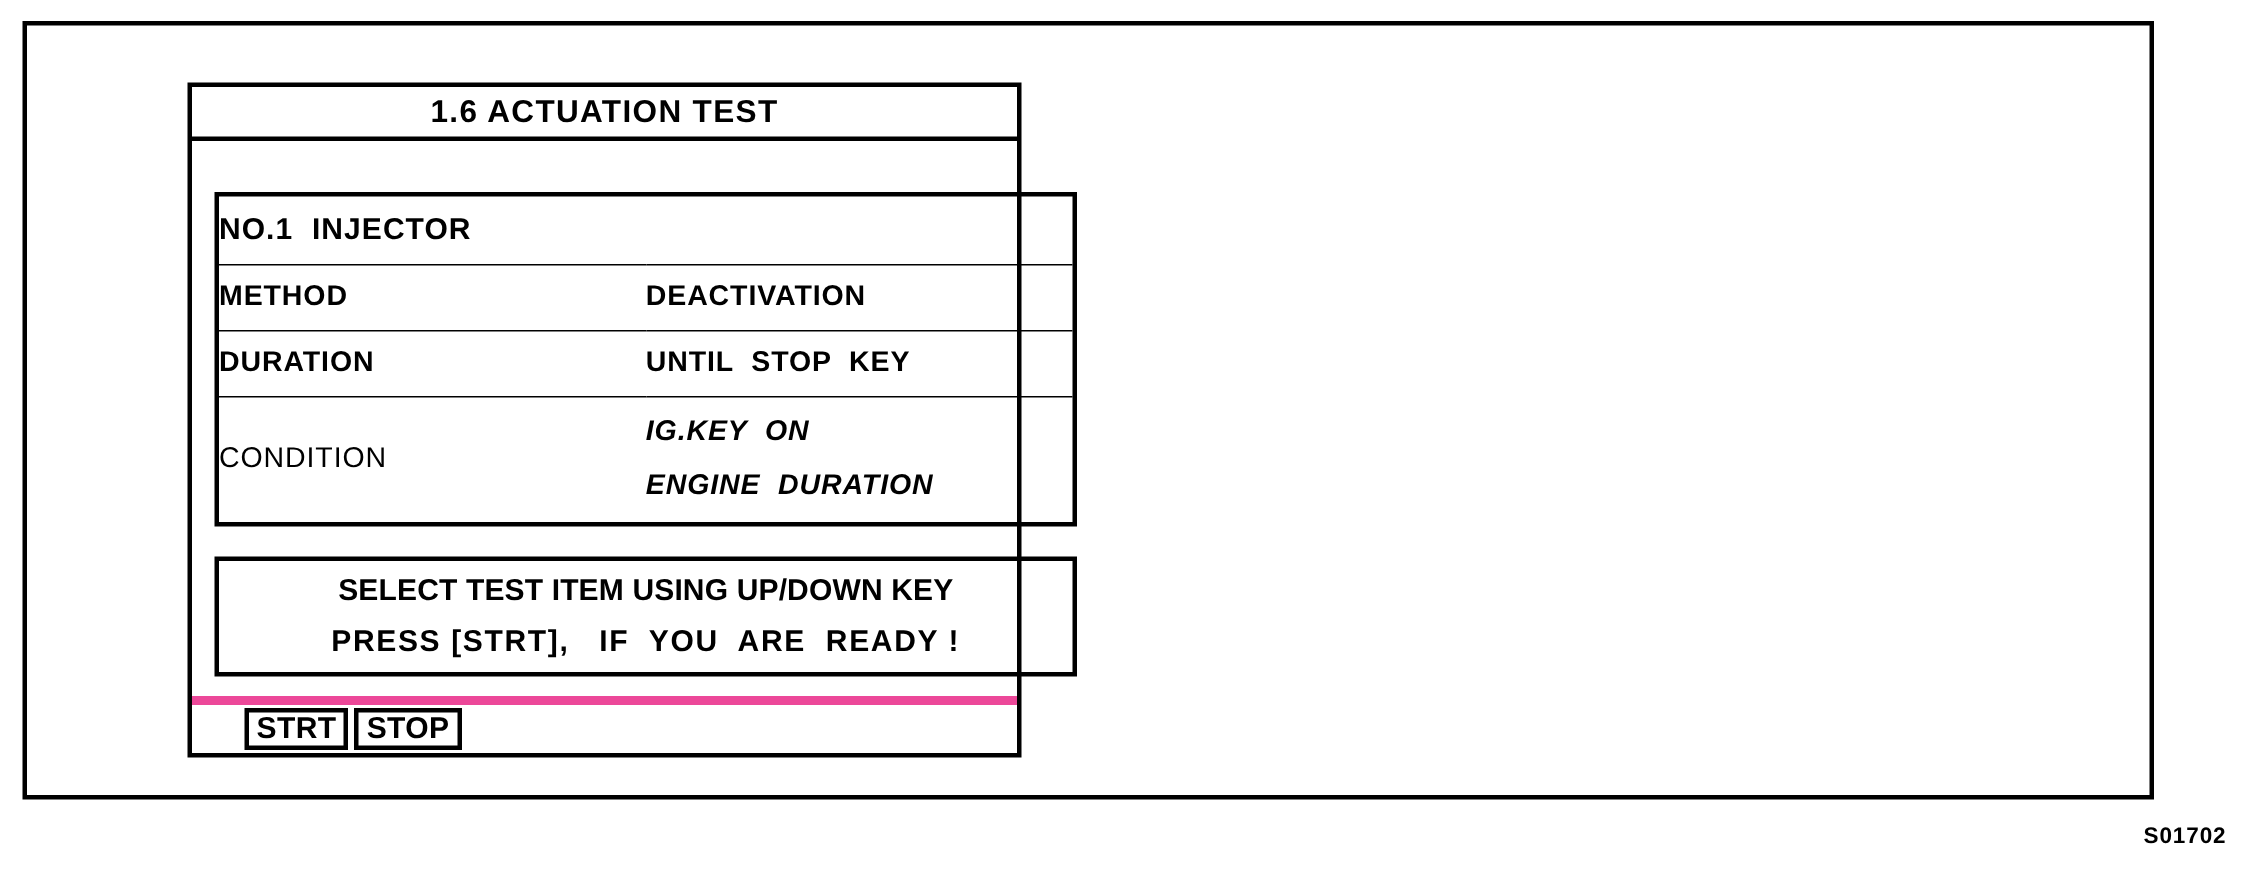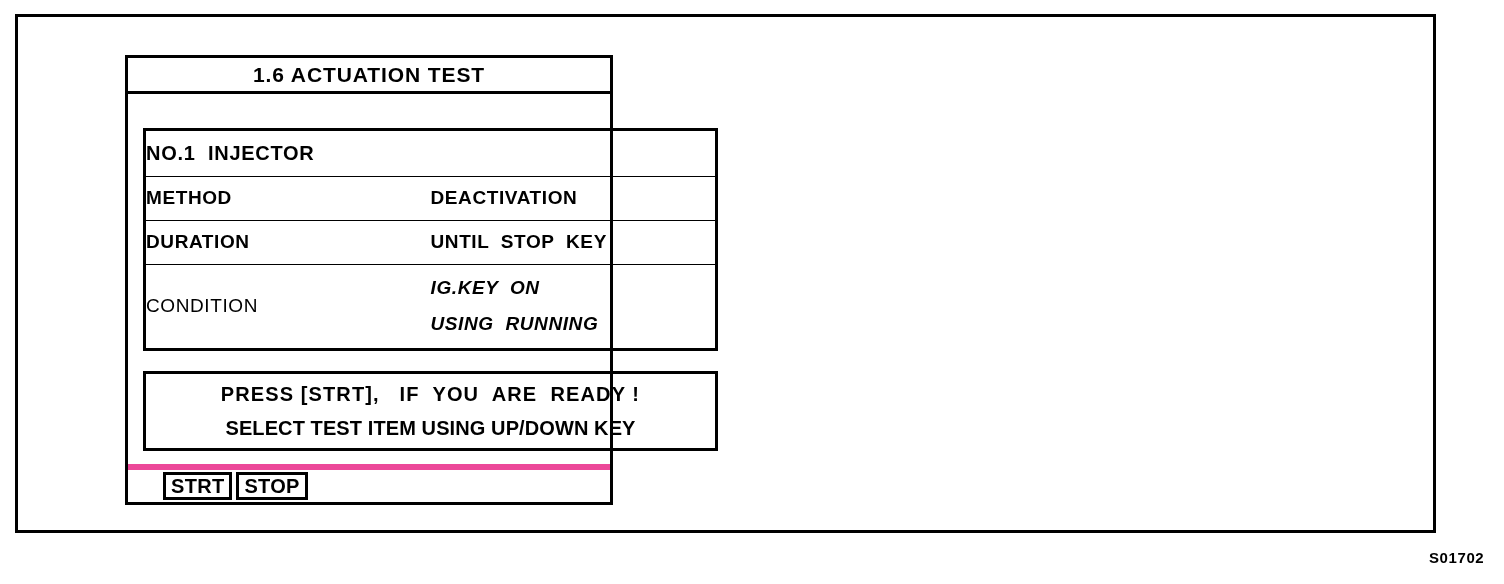--- a/index.html
+++ b/index.html
@@ -27,21 +27,21 @@
     border: 3px solid #000;
     box-sizing: border-box;
     background: #fff;
   }
 
   
   #scantool-panel {
     position: absolute;
     left: 107px;   
     top: 38px;
-    width: 488px;
+    width: 556px;
     height: 450px;
     border: 3px solid #000;
     box-sizing: border-box;
     background: #fff;
   }
 
   
   #panel-title-bar {
     position: absolute;
     left: 0;
@@ -243,30 +243,30 @@
             <td class="cell-label cell-divider">DURATION</td>
             <td class="cell-value">UNTIL  STOP  KEY</td>
           </tr>
 
           <tr>
             <td class="cell-label-tall cell-divider">
               <span class="vline">CONDITION</span>
             </td>
             <td class="cell-value-multi">
               <span class="vline">IG.KEY  ON</span>
-              <span class="vline">USING  RUNNING</span>
+              <span class="vline">ENGINE  DURATION</span>
             </td>
           </tr>
         </tbody>
       </table>
     </div>
 
     <div id="message-box">
+      <div id="message-line-2">SELECT TEST ITEM USING UP/DOWN KEY</div>
       <div id="message-line-1">PRESS [STRT],   IF  YOU  ARE  READY !</div>
-      <div id="message-line-2">SELECT TEST ITEM USING UP/DOWN KEY</div>
     </div>
 
     <div id="softkey-bar">
       <div class="softkey">STRT</div>
       <div class="softkey">STOP</div>
     </div>
 
   </div>
 </div>
 

